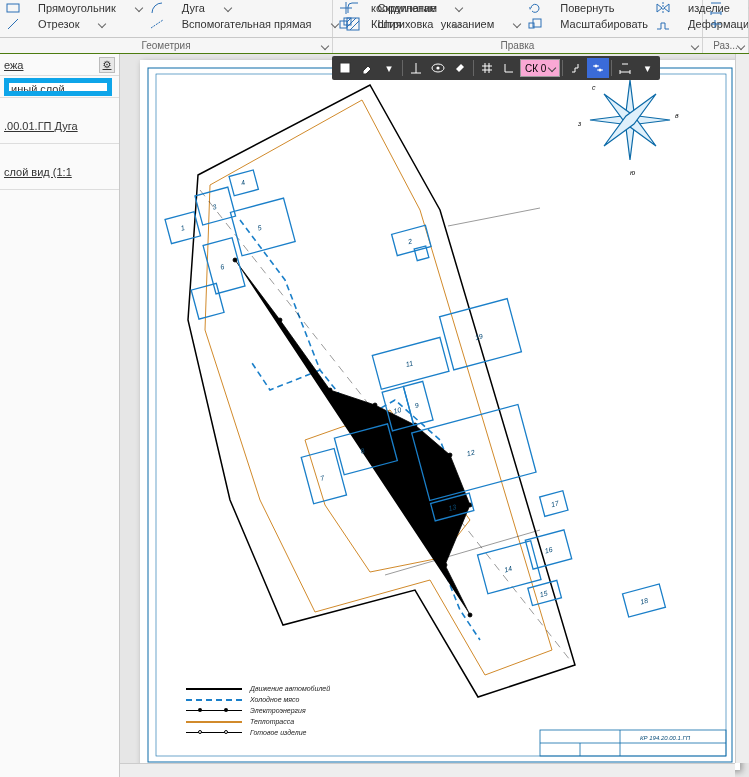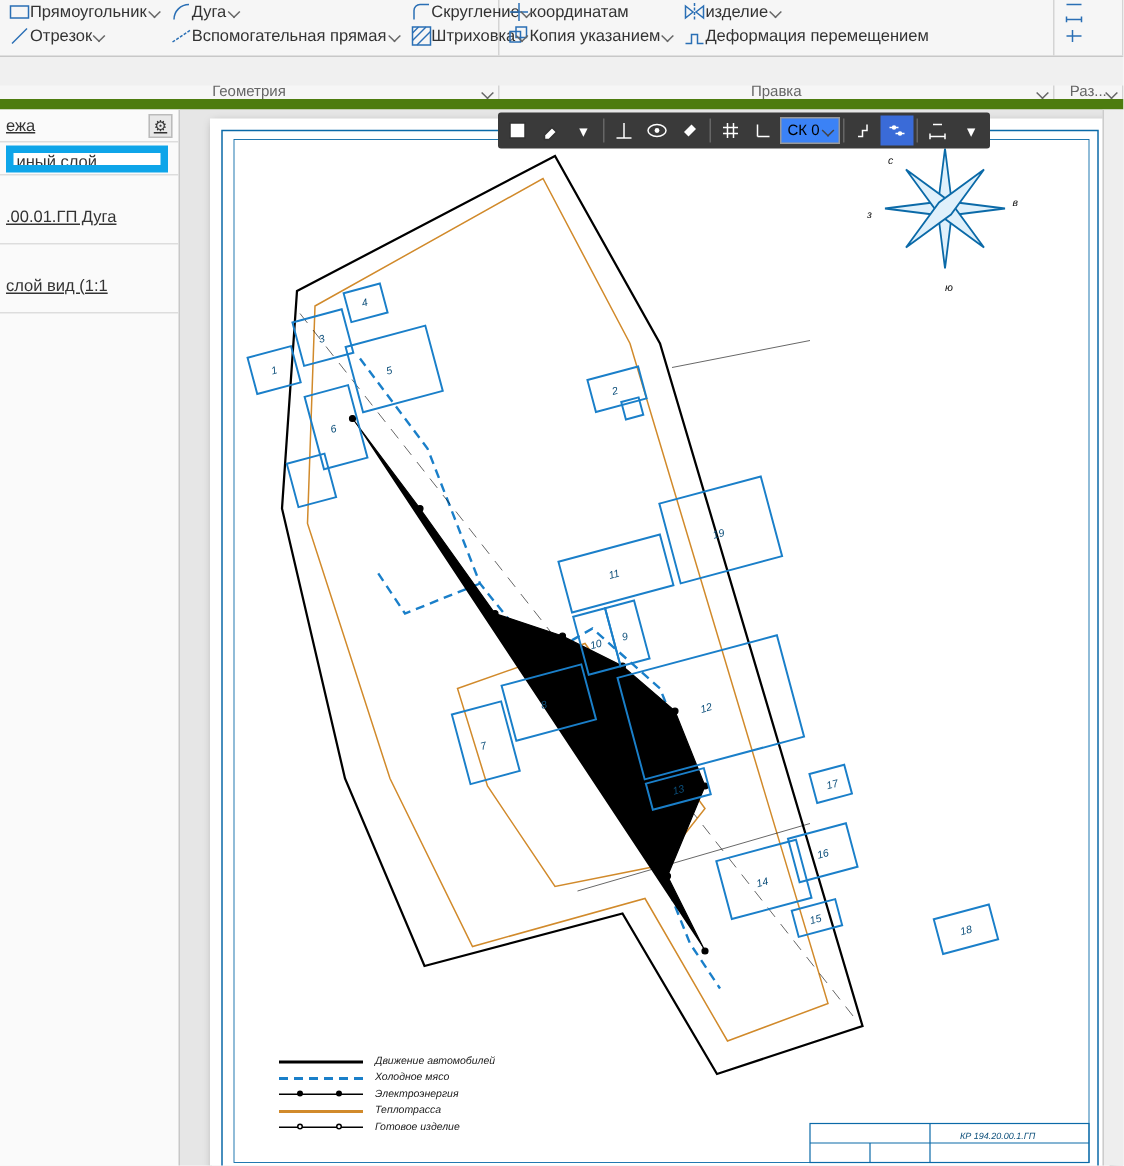--- a/index.html
+++ b/index.html
@@ -2,46 +2,46 @@
 <html><head>
 <meta charset="utf-8">
 <style>
   * { box-sizing: border-box; margin:0; padding:0; font-family: "Segoe UI", Arial, sans-serif; }
   body { width:749px; height:777px; overflow:hidden; background:#f0f0f0; font-size:11px; color:#333; }
 
   
   .ribbon { display:flex; background:#f6f6f6; border-bottom:1px solid #c8c8c8; height:38px; }
   .ribbon .group { display:flex; flex-direction:column; border-right:1px solid #d4d4d4; padding:0 2px; }
   .ribbon .group-body{ display:flex; flex:1; align-items:flex-start; }
-  .ribbon .btn { display:flex; align-items:center; gap:0; padding:1px 4px; white-space:nowrap; cursor:pointer; font-size:11px; line-height:14px; }
+  .ribbon .btn { display:flex; align-items:center; gap:18px; padding:1px 4px; white-space:nowrap; cursor:pointer; font-size:11px; line-height:14px; }
   .ribbon .btn .ico{ width:14px; height:14px; flex:none; display:flex; align-items:center; justify-content:center; }
   .ribbon .btn .caret{ width:6px; height:6px; border-left:1px solid #666; border-bottom:1px solid #666; transform:rotate(-45deg); margin-left:2px; }
   .ribbon .col{ display:flex; flex-direction:column; }
 
-  .group-labels { display:flex; background:#f6f6f6; border-bottom:7px solid #4d7c0f; height:16px; font-size:10px; color:#666;margin-top:19px; }
+  .group-labels { display:flex; background:#f6f6f6; border-bottom:1px solid #4d7c0f; height:16px; font-size:10px; color:#666; }
   .group-labels .lbl{ border-right:1px solid #d4d4d4; display:flex; align-items:center; justify-content:center; position:relative; }
   .group-labels .lbl .caret{ position:absolute; right:4px; width:6px; height:6px; border-left:1px solid #666; border-bottom:1px solid #666; transform:rotate(-45deg); }
 
   
   .workspace { display:flex; height:calc(100% - 54px); }
   .sidepanel { width:120px; background:#fafafa; border-right:1px solid #c8c8c8; display:flex; flex-direction:column; font-size:11px; }
   .sidepanel .row{ display:flex; align-items:center; border-bottom:1px solid #ddd; padding:2px 4px; height:22px;text-decoration:underline; }
   .sidepanel .row.tall{ height:36px; }
   .sidepanel .gear{ width:16px; height:16px; background:#e8e8e8; border:1px solid #bbb; display:flex; align-items:center; justify-content:center; font-size:10px; }
   .sidepanel select, .sidepanel .combo { flex:1; height:18px; border:5px solid #0ea5e9; background:#fff; font-size:11px; padding:0 2px; overflow:hidden; text-overflow:ellipsis; white-space:nowrap; }
   .sidepanel .txt{ flex:1; overflow:hidden; text-overflow:ellipsis; white-space:nowrap; }
 
   
   .viewport { flex:1; position:relative; background:#e6e6e6; overflow:hidden; }
   .paper    { position:absolute; left:20px; top:6px; width:600px; height:710px; background:#fff; box-shadow:2px 2px 6px rgba(0,0,0,.35); }
   .view-toolbar { position:absolute; left:212px; top:2px; display:flex; gap:0; background:#3a3a3a; padding:2px; border-radius:2px; align-items:center; }
   .view-toolbar .tb{ width:22px; height:20px; display:flex; align-items:center; justify-content:center; color:#fff; font-size:11px; cursor:pointer; }
   .view-toolbar .sep{ width:1px; height:16px; background:#666; margin:0 2px; }
   .view-toolbar .tb svg{ display:block; }
-  .view-toolbar .cs{ background:#3b82f6; color:#000; padding:0 4px; height:18px; display:flex; align-items:center; gap:3px; border:1px solid #999; font-size:10px; }
+  .view-toolbar .cs{ background:#f9a8d4; color:#000; padding:0 4px; height:18px; display:flex; align-items:center; gap:3px; border:1px solid #999; font-size:10px; }
   .view-toolbar .cs .caret{ width:6px;height:6px;border-left:1px solid #444;border-bottom:1px solid #444;transform:rotate(-45deg); }
 
   .sheet-svg{ position:absolute; inset:0; }
 
   .legend { position:absolute; left:46px; bottom:30px; font-size:7px; font-style:italic; color:#222; }
   .legend .lg{ display:flex; align-items:center; gap:8px; margin:4px 0; }
   .legend .swatch{ width:56px; height:0; border-top-width:2px; border-top-style:solid; position:relative; }
   .legend .swatch.dash{ border-top-style:dashed; }
   .legend .swatch .dot{ position:absolute; width:4px; height:4px; background:#000; border-radius:50%; top:-3px; }
   .legend .swatch .d1{ left:12px; } .legend .swatch .d2{ left:38px; }
@@ -136,20 +136,40 @@
         </div>
         <div class="btn">
           <span class="ico">
               <svg width="14" height="14">
                 <rect x="1" y="4" width="7" height="7" fill="none" stroke="#2a6fb5"></rect>
                 <rect x="5" y="1" width="7" height="7" fill="none" stroke="#2a6fb5"></rect>
               </svg>
             </span>
           <span>Копия</span>&nbsp;
           <span>указанием</span><span class="caret"></span>
+        </div>
+      </div>
+      <div class="col">
+        <div class="btn">
+          <span class="ico">
+              <svg width="14" height="14">
+                <path d="M3 7a4 4 0 1 1 1 3" fill="none" stroke="#2a6fb5"></path>
+                <path d="M3 7l-2-1 1 3z" fill="#2a6fb5"></path>
+              </svg>
+            </span>
+          <span>Повернуть</span>
+        </div>
+        <div class="btn">
+          <span class="ico">
+              <svg width="14" height="14">
+                <rect x="1" y="6" width="5" height="5" fill="none" stroke="#2a6fb5"></rect>
+                <rect x="5" y="2" width="8" height="8" fill="none" stroke="#2a6fb5"></rect>
+              </svg>
+            </span>
+          <span>Масштабировать</span>
         </div>
       </div>
       <div class="col">
         <div class="btn">
           <span class="ico">
               <svg width="14" height="14">
                 <path d="M7 1v12" stroke="#2a6fb5" stroke-dasharray="2 1"></path>
                 <path d="M1 3l5 4-5 4z" fill="none" stroke="#2a6fb5"></path>
                 <path d="M13 3l-5 4 5 4z" fill="none" stroke="#2a6fb5"></path>
               </svg>

